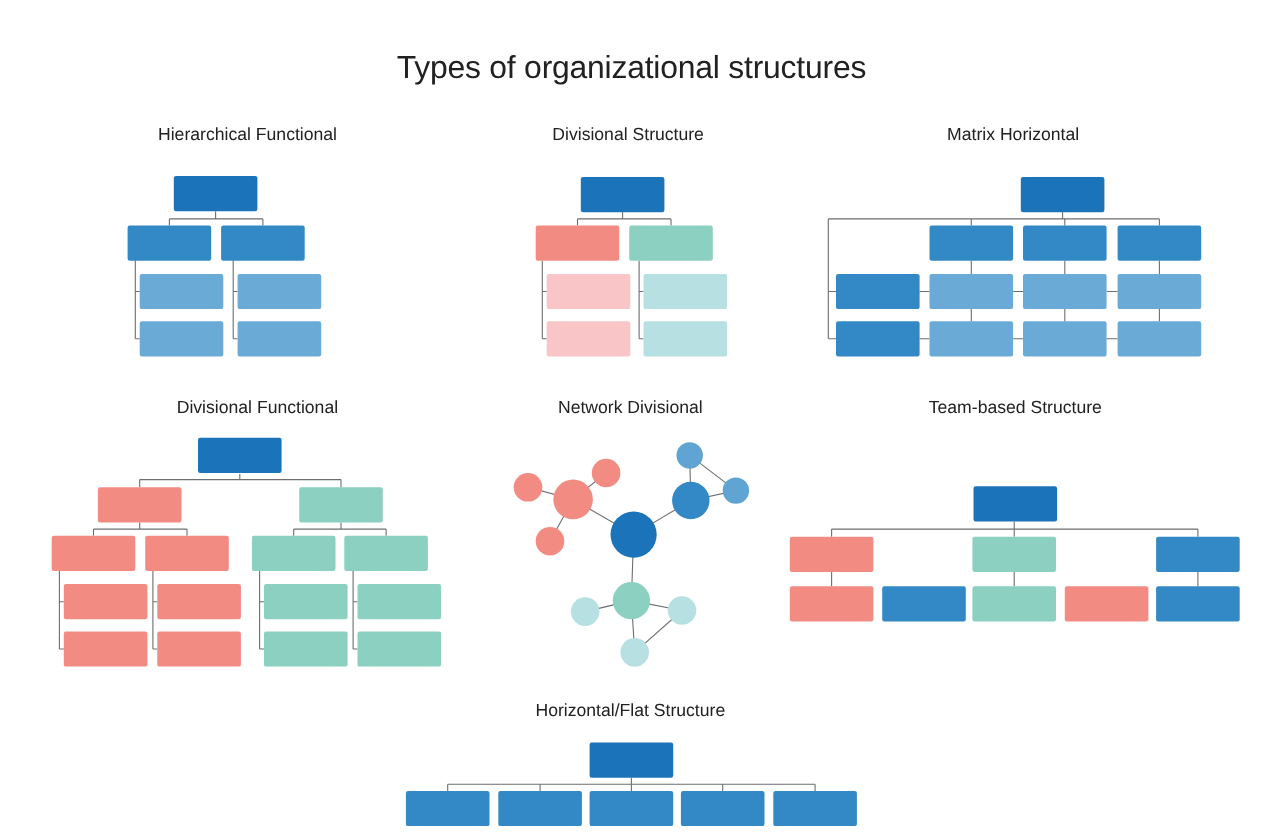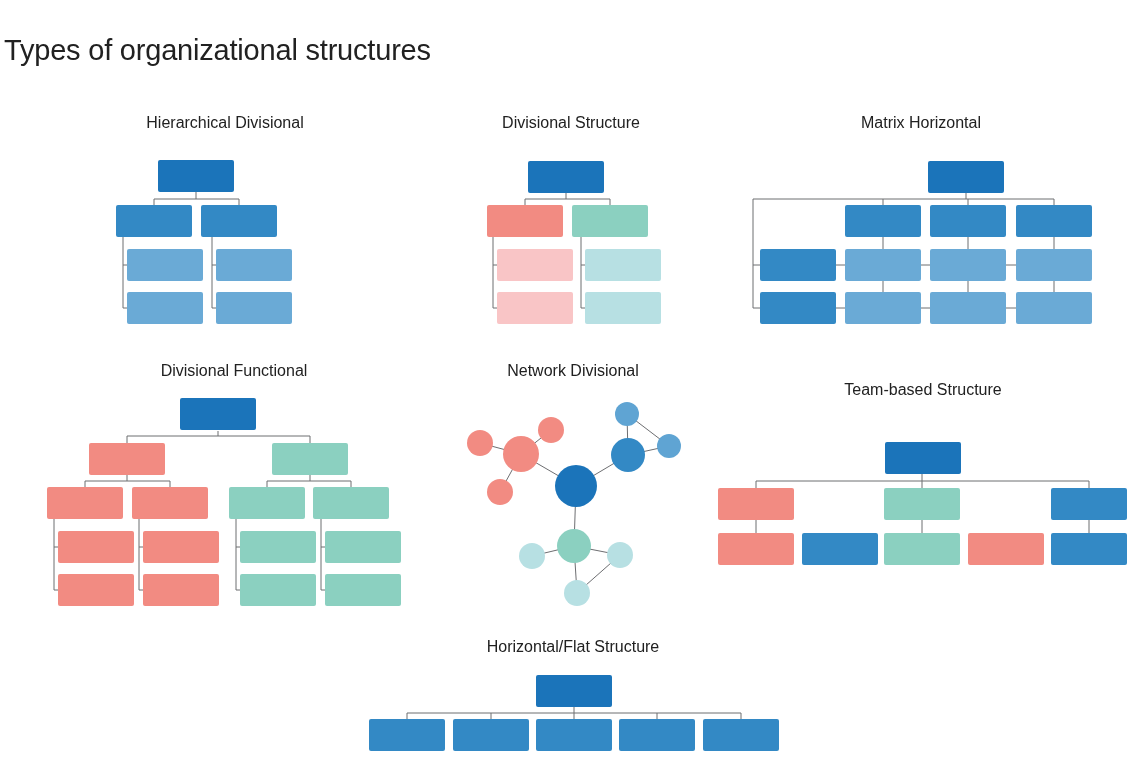--- a/index.html
+++ b/index.html
@@ -10,21 +10,22 @@
   .stage {
     position: relative;
     width: 1148px;
     height: 761px;
     background: var(--page-bg, #ffffff);
     overflow: hidden;
   }
   .main-title {
     position: absolute;
     left: 0; right: 0; top: 30px;
-    margin: 4px;
+    margin: 16px;
+    text-align: center;
     font-size: 29px;
     font-weight: 400;
     letter-spacing: -0.2px;
     color: var(--text-color, #212121);
   }
   .sec-title {
     position: absolute;
     transform: translateX(-50%);
     font-size: 16px;
     font-weight: 400;
@@ -85,26 +86,26 @@
            M521 454 L480 443 M521 454 L551 430 M521 454 L500 492
            M628 455 L627 414 M628 455 L669 446 M627 414 L669 446
            M574 546 L532 556 M574 546 L620 555 M574 546 L577 593 M577 593 L620 555"></path>
       <path d="M922 474 V481 M756 481 H1089 M756 481 V488 M922 481 V488 M1089 481 V488
            M756 520 V533 M922 520 V533 M1089 520 V533"></path>
       <path d="M574 707 V713 M407 713 H741
            M407 713 V719 M491 713 V719 M574 713 V719 M657 713 V719 M741 713 V719"></path>
     </g>
   </svg>
 
-  <div class="sec-title" style="left:225px;top:114px">Hierarchical Divisional</div>
+  <div class="sec-title" style="left:225px;top:114px">Hierarchical Functional</div>
   <div class="sec-title" style="left:571px;top:114px">Divisional Structure</div>
   <div class="sec-title" style="left:921px;top:114px">Matrix Horizontal</div>
   <div class="sec-title" style="left:234px;top:362px">Divisional Functional</div>
   <div class="sec-title" style="left:573px;top:362px">Network Divisional</div>
-  <div class="sec-title" style="left:923px;top:381px">Team-based Structure</div>
+  <div class="sec-title" style="left:923px;top:362px">Team-based Structure</div>
   <div class="sec-title" style="left:573px;top:638px">Horizontal/Flat Structure</div>
 
   <div class="bx dark" style="left:158px;top:160px"></div>
   <div class="bx med" style="left:116px;top:205px"></div>
   <div class="bx med" style="left:201px;top:205px"></div>
   <div class="bx light" style="left:127px;top:249px"></div>
   <div class="bx light" style="left:216px;top:249px"></div>
   <div class="bx light" style="left:127px;top:292px"></div>
   <div class="bx light" style="left:216px;top:292px"></div>
 

